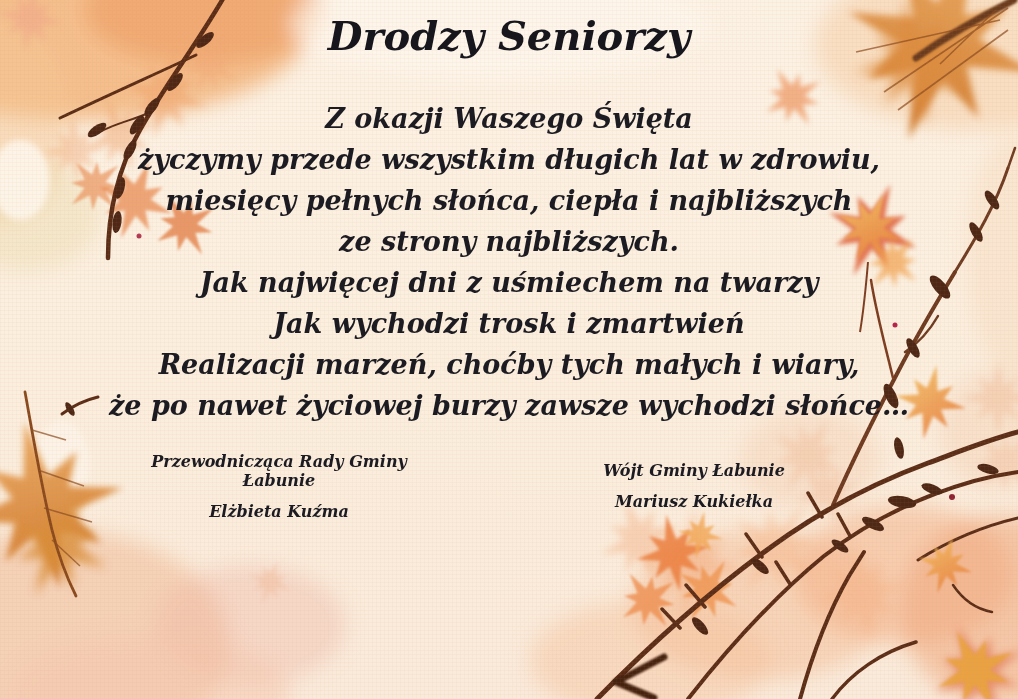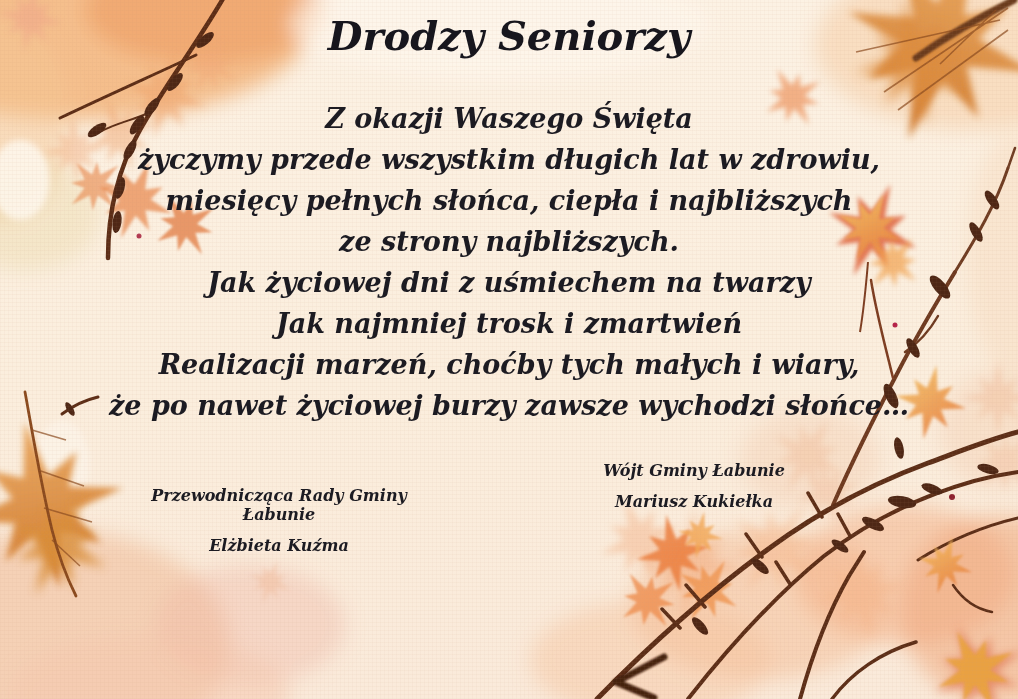--- a/index.html
+++ b/index.html
@@ -13,21 +13,21 @@
     position:absolute;inset:0;z-index:2;pointer-events:none;opacity:.85;
     background:
       repeating-linear-gradient(0deg, rgba(201,154,123,.07) 0 1px, transparent 1px 4px),
       repeating-linear-gradient(90deg, rgba(201,154,123,.05) 0 1px, transparent 1px 4px);
   }
   .txt{color:#1c1b22;font-weight:bold;font-style:italic;z-index:4;position:absolute;}
   .title{top:12px;left:0;width:100%;text-align:center;font-size:40px;color:#17161d;line-height:48px;}
   .poem{top:98px;left:0;width:100%;text-align:center;font-size:27px;}
   .poem-line{height:41px;line-height:41px;}
   .sig{text-align:center;font-size:16px;}
-  .sig-left{left:119px;top:486px;width:320px;}
+  .sig-left{left:119px;top:452px;width:320px;}
   .sig-right{left:564px;top:461px;width:260px;}
   .sig-role{margin-bottom:12px;}
 </style>
 </head>
 <body>
 
 <div id="card">
 
   <svg class="deco" width="1018" height="699" viewBox="0 0 1018 699">
     <defs>
@@ -189,22 +189,22 @@
 
   <div class="texture"></div>
 
   <div class="txt title">Drodzy Seniorzy</div>
 
   <div class="txt poem">
     <div class="poem-line">Z okazji Waszego Święta</div>
     <div class="poem-line">życzymy przede wszystkim długich lat w zdrowiu,</div>
     <div class="poem-line">miesięcy pełnych słońca, ciepła i najbliższych</div>
     <div class="poem-line">ze strony najbliższych.</div>
-    <div class="poem-line">Jak życiowej dni z uśmiechem na twarzy</div>
-    <div class="poem-line">Jak najmniej trosk i zmartwień</div>
+    <div class="poem-line">Jak najwięcej dni z uśmiechem na twarzy</div>
+    <div class="poem-line">Jak wychodzi trosk i zmartwień</div>
     <div class="poem-line">Realizacji marzeń, choćby tych małych i wiary,</div>
     <div class="poem-line">że po nawet życiowej burzy zawsze wychodzi słońce…</div>
   </div>
 
   <div class="txt sig sig-left">
     <div class="sig-role">Przewodnicząca Rady Gminy Łabunie</div>
     <div class="sig-name">Elżbieta Kuźma</div>
   </div>
 
   <div class="txt sig sig-right">

